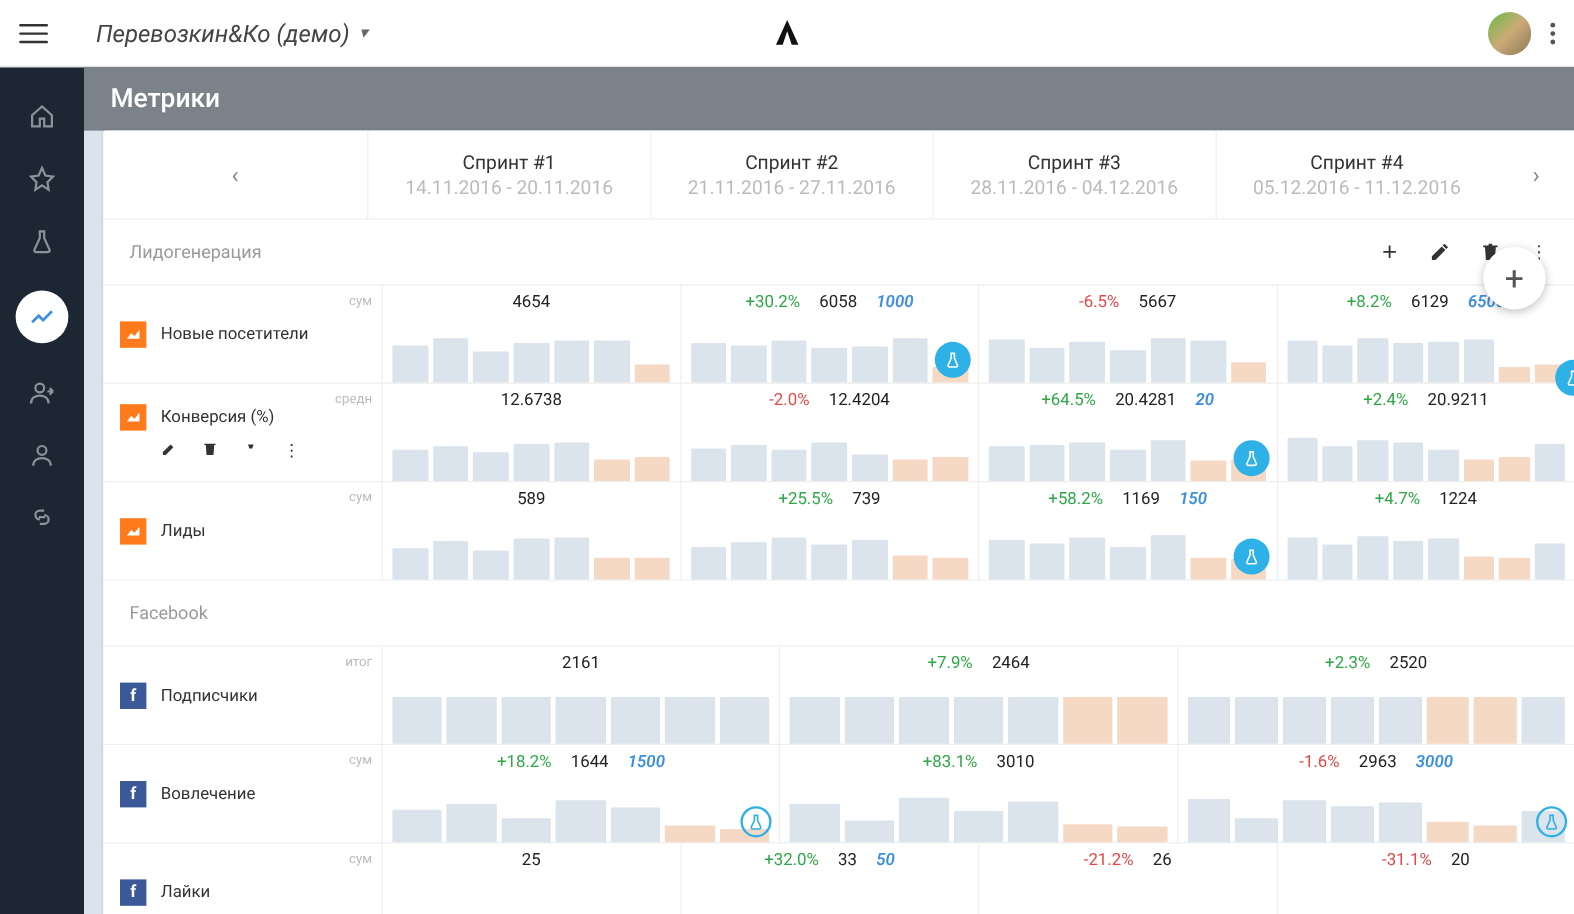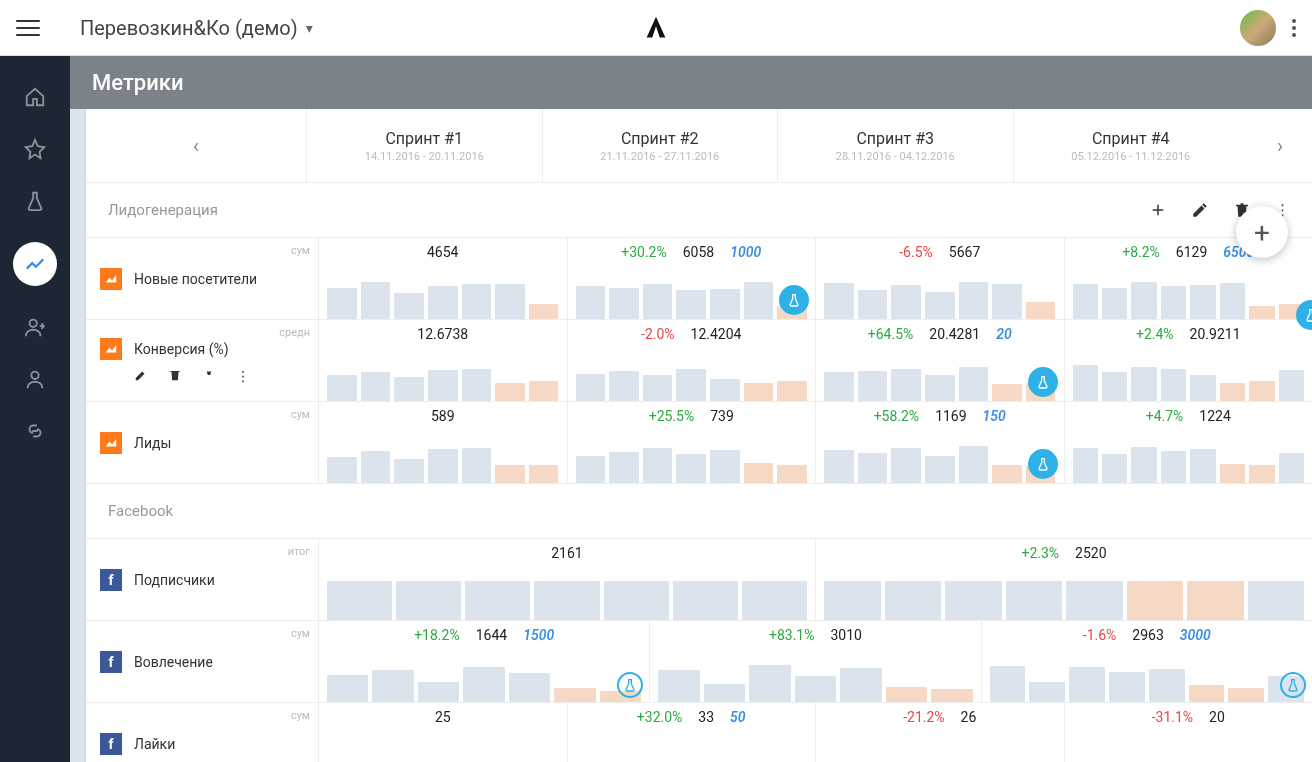--- a/index.html
+++ b/index.html
@@ -1,21 +1,21 @@
 <!DOCTYPE html>
 <html><head>
 <meta charset="utf-8">
 <style>
 * { box-sizing: border-box; margin: 0; padding: 0; }
 body { font-family: -apple-system, BlinkMacSystemFont, "Segoe UI", Roboto, Arial, sans-serif; background: #fff; color: #333; width: 1312px; height: 762px; overflow: hidden; }
 
 .topbar { height: 56px; background: #fff; display: flex; align-items: center; padding: 0 16px; border-bottom: 1px solid #e0e0e0; position: relative; }
 .hamburger { width: 24px; height: 24px; display: flex; flex-direction: column; justify-content: center; gap: 5px; cursor: pointer; margin-right: 40px; }
 .hamburger span { height: 2px; background: #333; border-radius: 1px; }
-.workspace-title { font-size: 20px; color: #444; display: flex; align-items: center; gap: 8px; cursor: pointer; }
+.workspace-title { font-size: 20px; color: #444; display: flex; align-items: center; gap: 8px; cursor: pointer; font-style: italic; }
 .workspace-title .chev { font-size: 14px; color: #666; }
 .logo { position: absolute; left: 50%; transform: translateX(-50%); width: 30px; height: 30px; }
 .avatar { width: 36px; height: 36px; border-radius: 50%; background: linear-gradient(135deg,#6b4 0%,#ca7 50%,#875 100%); margin-left: auto; margin-right: 16px; }
 .more-dots { display: flex; flex-direction: column; gap: 3px; cursor: pointer; }
 .more-dots span { width: 4px; height: 4px; background: #555; border-radius: 50%; }
 
 .main { display: flex; height: 706px; }
 .sidenav { width: 70px; background: #1c2733; display: flex; flex-direction: column; align-items: center; padding-top: 30px; gap: 30px; }
 .sidenav .nav-icon { width: 22px; height: 22px; color: #8a929b; cursor: pointer; }
 .sidenav .nav-icon.active { width: 44px; height: 44px; background: #fff; border-radius: 50%; display: flex; align-items: center; justify-content: center; color: #3c8fe0; }
@@ -23,21 +23,21 @@
 .content { flex: 1; background: #dbe4ec; overflow: auto; position: relative; }
 .banner { background: #7b828a; color: #fff; padding: 14px 22px; font-size: 22px; font-weight: 500; }
 
 .card { background: #fff; margin: 0 0 0 16px; border-radius: 2px 0 0 2px; box-shadow: 0 1px 3px rgba(0,0,0,.12); }
 
 .sprints { display: flex; align-items: stretch; border-bottom: 1px solid #eee; height: 74px; }
 .sprint-nav { width: 220px; display: flex; align-items: center; justify-content: center; color: #888; cursor: pointer; font-size: 20px; }
 .sprint-nav.right { width: 64px; }
 .sprint-col { flex: 1; display: flex; flex-direction: column; align-items: center; justify-content: center; border-left: 1px solid #eee; }
 .sprint-col .title { font-size: 16px; color: #333; }
-.sprint-col .dates { font-size: 11px; color: #bbb; margin-top: 2px; }
+.sprint-col .dates { font-size: 16px; color: #bbb; margin-top: 2px; }
 
 .fab { position: absolute; right: 24px; top: 150px; width: 52px; height: 52px; border-radius: 50%; background: #fff; box-shadow: 0 2px 8px rgba(0,0,0,.25); display: flex; align-items: center; justify-content: center; font-size: 28px; color: #555; cursor: pointer; z-index: 5; }
 
 .group-header { display: flex; align-items: center; padding: 18px 22px; color: #999; font-size: 15px; border-bottom: 1px solid #eee; }
 .group-header .actions { margin-left: auto; display: flex; gap: 24px; color: #444; }
 .group-header .actions span { cursor: pointer; }
 
 .row { display: flex; align-items: stretch; border-bottom: 1px solid #eee; height: 82px; position: relative; }
 .row-label { width: 232px; padding: 0 14px; display: flex; flex-direction: column; justify-content: center; position: relative; }
 .row-label .label-line { display: flex; align-items: center; gap: 12px; }
@@ -443,20 +443,35 @@
               <div class="bar " style="height:88%"></div>
               <div class="bar " style="height:88%"></div>
               <div class="bar " style="height:88%"></div>
               <div class="bar " style="height:88%"></div>
               <div class="bar " style="height:88%"></div>
               <div class="bar " style="height:88%"></div>
             </div>
           </div>
           <div class="cell">
             <div class="vals">
+              <span class="delta pos">+7.9%</span>
+              <span class="value">2464</span>
+            </div>
+            <div class="bars">
+              <div class="bar " style="height:88%"></div>
+              <div class="bar " style="height:88%"></div>
+              <div class="bar " style="height:88%"></div>
+              <div class="bar " style="height:88%"></div>
+              <div class="bar " style="height:88%"></div>
+              <div class="bar hl" style="height:88%"></div>
+              <div class="bar hl" style="height:88%"></div>
+            </div>
+          </div>
+          <div class="cell">
+            <div class="vals">
               <span class="delta pos">+2.3%</span>
               <span class="value">2520</span>
             </div>
             <div class="bars">
               <div class="bar " style="height:88%"></div>
               <div class="bar " style="height:88%"></div>
               <div class="bar " style="height:88%"></div>
               <div class="bar " style="height:88%"></div>
               <div class="bar " style="height:88%"></div>
               <div class="bar hl" style="height:88%"></div>

